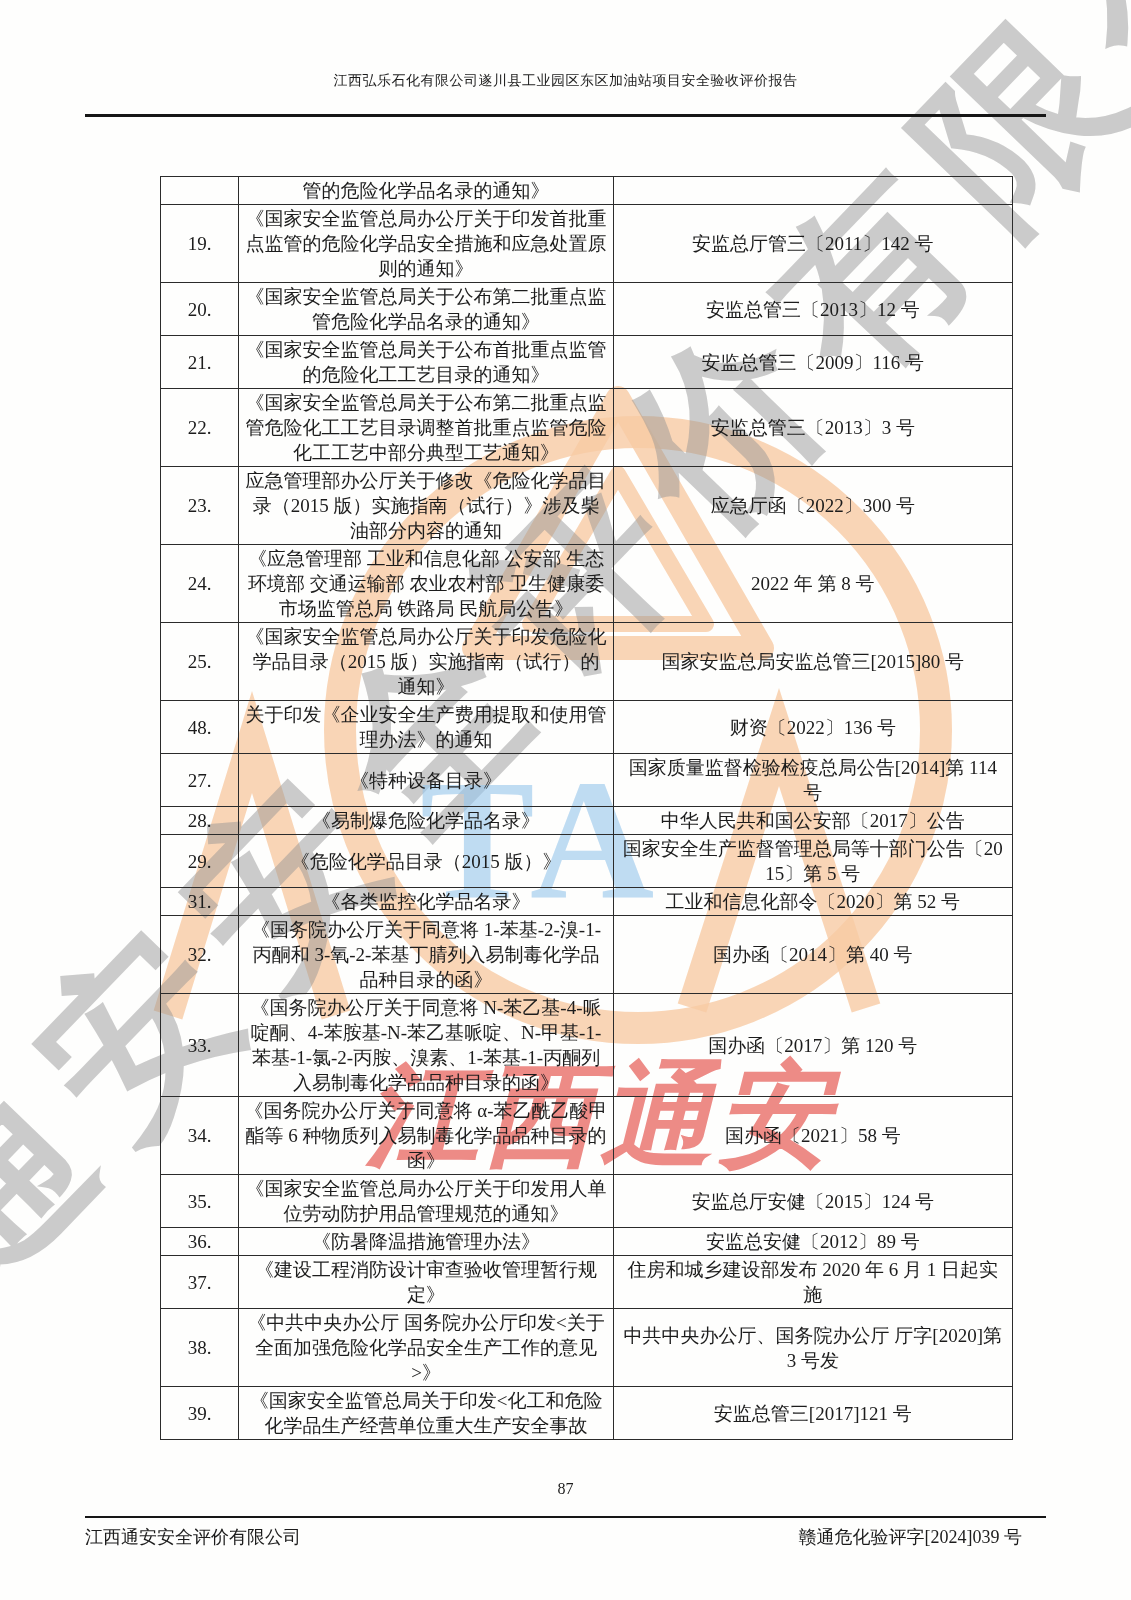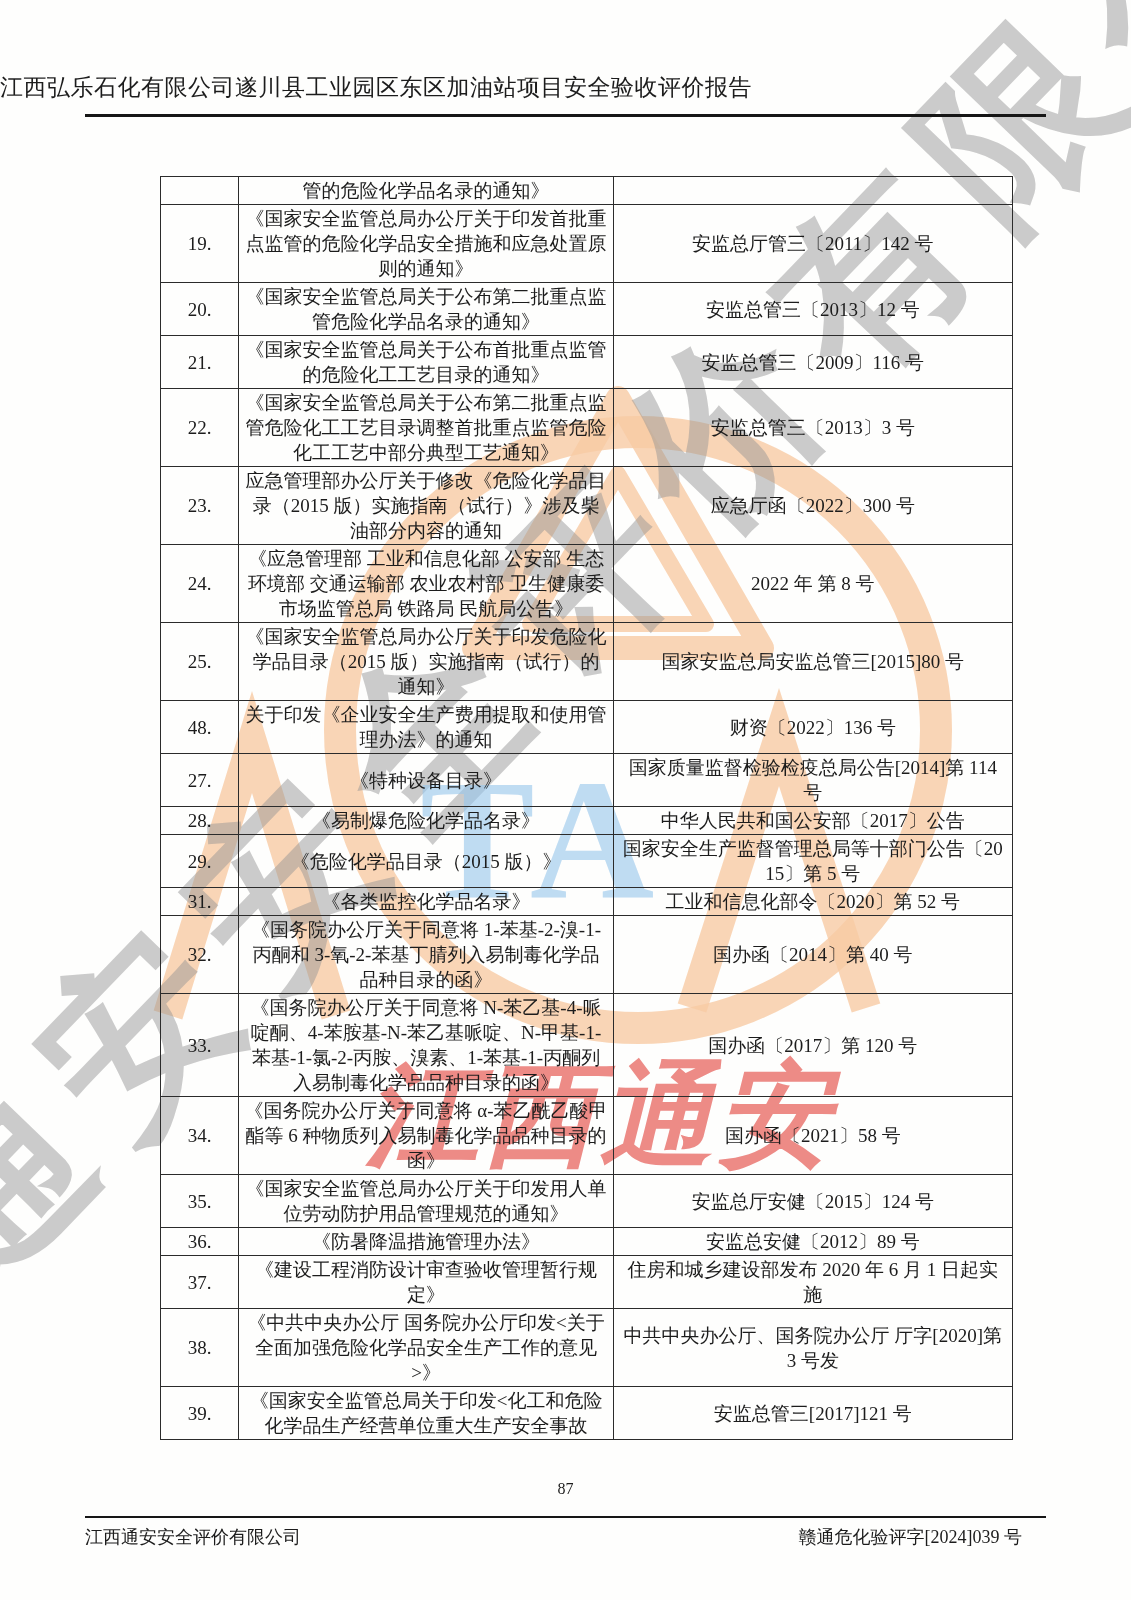--- a/index.html
+++ b/index.html
@@ -3,22 +3,22 @@
 <meta charset="utf-8">
 <style>
   html,body{margin:0;padding:0;}
   body{
     width:1131px;height:1600px;position:relative;overflow:hidden;
     background:#fefefd;color:#1c1c1c;
     font-family:"Liberation Serif","DejaVu Serif",serif;
   }
   
   .header-title{
-    position:absolute;top:72px;left:0;width:100%;text-align:left;
-    font-size:23px;letter-spacing:.5px;z-index:3;font-family:Liberation Serif, serif;
+    position:absolute;top:72px;left:0;width:100%;text-align:center;
+    font-size:14px;letter-spacing:.5px;z-index:3;font-family:Liberation Serif, serif;
   }
   .header-rule{
     position:absolute;top:114px;left:85px;width:961px;height:0;
     border-top:3px solid #161616;z-index:3;
   }
   
   .wm{pointer-events:none;}
   .wm-logo{position:absolute;top:0;left:0;z-index:0;}
   .wm-diagonal{
     position:absolute;left:-70px;top:1130px;z-index:0;

